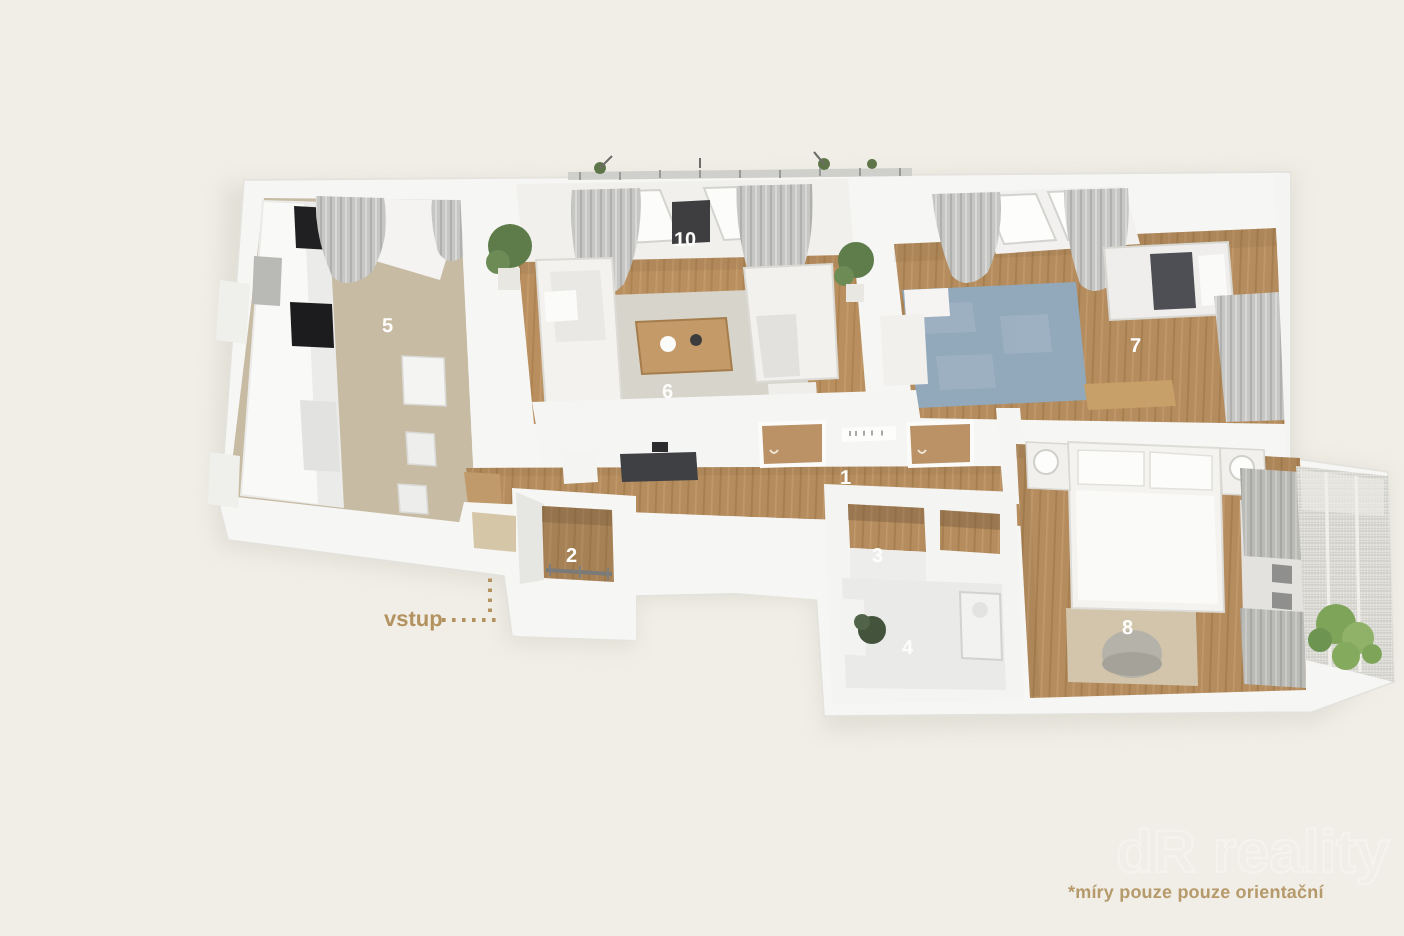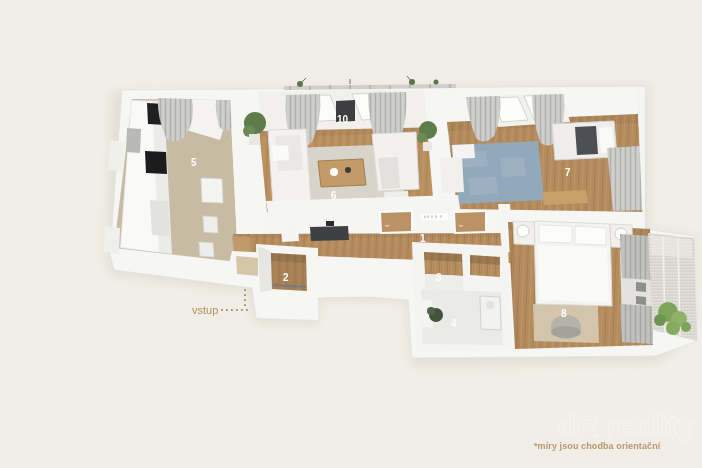--- a/index.html
+++ b/index.html
@@ -2,21 +2,21 @@
 <html><head>
 <meta charset="utf-8">
 <style>
   html,body{margin:0;padding:0;}
   body{width:702px;height:468px;overflow:hidden;background:#f0eee6;
        font-family:"Liberation Sans", sans-serif;}
   .stage{position:relative;width:702px;height:468px;background:#f0eee6;}
   svg{position:absolute;left:0;top:0;}
   .legend{position:absolute;left:11px;top:97px;color:#b6986b;font-weight:bold;
           font-size:11px;line-height:12.9px;white-space:pre;}
-  .vstup{position:absolute;left:192px;top:304px;color:#b3925f;font-weight:normal;font-size:11px;}
+  .vstup{position:absolute;left:192px;top:304px;color:#b3925f;font-weight:bold;font-size:11px;}
   .caption{position:absolute;left:534px;top:441px;color:#b79a6c;font-weight:bold;font-size:9px;letter-spacing:0.1px;}
 </style>
 </head>
 <body>
 <div class="stage">
 <svg width="702" height="468" viewBox="0 0 702 468">
   <defs>
     <filter id="soft" x="-20%" y="-20%" width="140%" height="140%">
       <feGaussianBlur stdDeviation="5"></feGaussianBlur>
     </filter>
@@ -331,14 +331,14 @@
   </g>
 
   <g font-family="Liberation Sans, sans-serif" fill="none" stroke="#ffffff" stroke-width="1" opacity="0.3">
     <text x="558" y="436" font-size="30" font-weight="bold">dR reality</text>
   </g>
 </svg>
 
 
 <div class="vstup">vstup</div>
 
-<div class="caption">*míry jsou chodba orientační</div>
+<div class="caption">*míry pouze pouze orientační</div>
 </div>
 
 </body></html>

